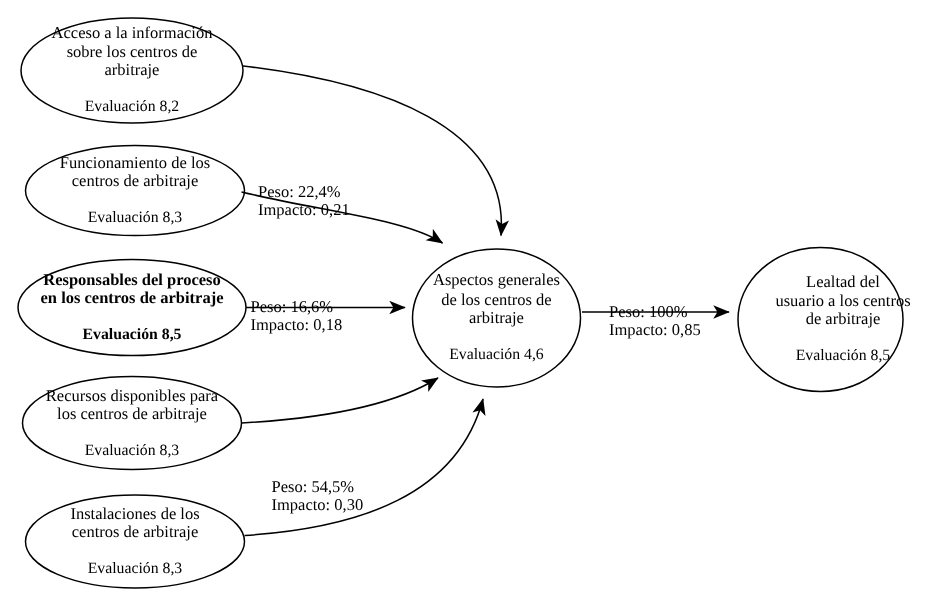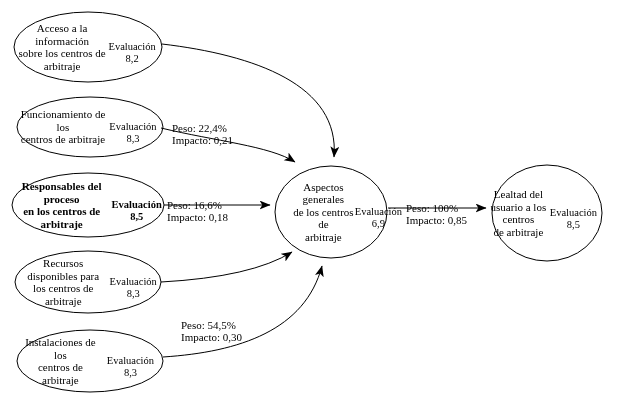--- a/index.html
+++ b/index.html
@@ -17,21 +17,21 @@
     overflow: hidden;
   }
   .canvas svg {
     position: absolute;
     left: 0;
     top: 0;
   }
   .node {
     position: absolute;
     display: flex;
-    flex-direction: row;
+    flex-direction: column;
     align-items: center;
     justify-content: center;
     text-align: center;
   }
   .node-title {
     font-size: 11px;
     line-height: 12.5px;
     white-space: pre-line;
   }
   .node-eval {
@@ -45,22 +45,22 @@
     line-height: 12px;
     white-space: nowrap;
     margin-top: 26px;
   }
   
   #n-acceso        { left: 18px;  top: 12px;  width: 140px; height: 70px; }
   #n-funcionamiento{ left: 20px;  top: 97px;  width: 140px; height: 60px; }
   #n-responsables  { left: 13px;  top: 173px; width: 150px; height: 64px; font-weight: bold; }
   #n-recursos      { left: 18px;  top: 251px; width: 140px; height: 62px; }
   #n-instalaciones { left: 20px;  top: 330px; width: 140px; height: 62px; font-family: Liberation Serif, serif; }
-  #n-aspectos      { left: 292px; top: 166px; width: 110px; height: 92px; justify-content: center; }
-  #n-lealtad       { left: 487px; top: 165px; width: 110px; height: 96px; }
+  #n-aspectos      { left: 276px; top: 166px; width: 110px; height: 92px; justify-content: center; }
+  #n-lealtad       { left: 507px; top: 165px; width: 110px; height: 96px; }
   
   #el-funcionamiento { left: 172px; top: 96px; }
   #el-responsables   { left: 167px; top: 173px; }
   #el-recursos       { left: 181px; top: 293px; }
   #el-instalaciones  { left: 207px; top: 358px; }
   #el-lealtad        { left: 406px; top: 176px; }
 </style>
 </head>
 <body>
 
@@ -112,21 +112,21 @@
   </div>
   <div class="node" id="n-instalaciones">
     <div class="node-title">Instalaciones de los
 centros de arbitraje</div>
     <div class="node-eval">Evaluación 8,3</div>
   </div>
   <div class="node" id="n-aspectos">
     <div class="node-title">Aspectos generales
 de los centros de
 arbitraje</div>
-    <div class="node-eval">Evaluación 6,9</div>
+    <div class="node-eval">Evaluación 4,6</div>
   </div>
   <div class="node" id="n-lealtad">
     <div class="node-title">Lealtad del
 usuario a los centros
 de arbitraje</div>
     <div class="node-eval">Evaluación 8,5</div>
   </div>
 
   <div class="edge-label" id="el-funcionamiento">
     <div>Peso: 22,4%</div>

